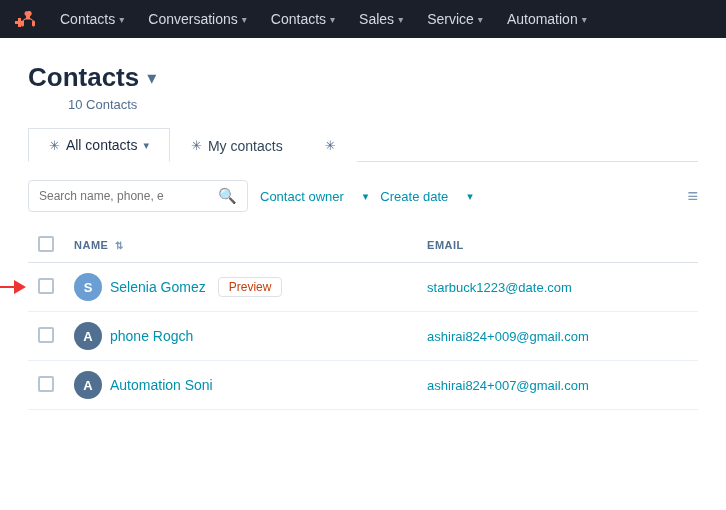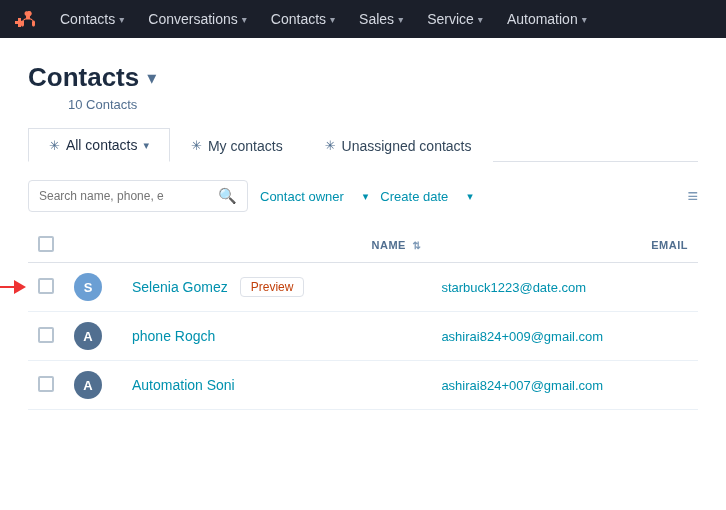--- a/index.html
+++ b/index.html
@@ -106,21 +106,21 @@
       color: #7c98b6;
       font-size: 18px;
       cursor: pointer;
     }
 
     
     .table-wrap { width: 100%; }
     table { width: 100%; border-collapse: collapse; }
     thead tr { border-bottom: 1px solid #dde1e8; }
     thead th {
-      text-align: right; padding: 8px 10px;
+      text-align: left; padding: 8px 10px;
       font-size: 11px; font-weight: 600; color: #516f90;
       letter-spacing: 0.5px; text-transform: uppercase;
     }
     thead th .sort-icon { color: #7c98b6; font-size: 10px; margin-left: 3px; }
 
     tbody tr { border-bottom: 1px solid #eaf0f6; }
 
     td { padding: 10px 10px; vertical-align: middle; }
 
     .checkbox-cell { width: 36px; }
@@ -133,21 +133,21 @@
     .name-cell {
       display: flex; align-items: center; gap: 8px;
     }
     .avatar {
       width: 28px; height: 28px; border-radius: 50%;
       display: flex; align-items: center; justify-content: center;
       font-size: 13px; font-weight: 600; color: #fff;
       flex-shrink: 0;
     }
     .contact-name {
-      color: #0091ae; font-size: 14px; font-weight: 500; cursor: pointer; margin-left: 22px;
+      color: #0091ae; font-size: 14px; font-weight: 500; cursor: pointer;
     }
     .preview-btn {
       background: #fff; border: 1px solid #dde1e8;
       border-radius: 4px; padding: 2px 10px;
       font-size: 12px; color: #c2410c; cursor: pointer;
       margin-left: 4px;
     }
 
     .email-link { color: #0091ae; font-size: 13px; }
     .red-arrow {
@@ -223,21 +223,20 @@
       <span>All contacts</span>
       <span class="tab-caret">▾</span>
     </div>
       <div class="tab">
       <span class="tab-pin">✳</span>
       <span>My contacts</span>
 
     </div>
       <div class="tab">
       <span class="tab-pin">✳</span>
-      <span>Unassigned contacts</span>
 
     </div>
     </div>
 
   <div class="toolbar">
     <div class="search-box">
       <input type="text" placeholder="Search name, phone, e" style="">
       <span class="search-icon">🔍</span>
     </div>
     <div class="filter-btn">

